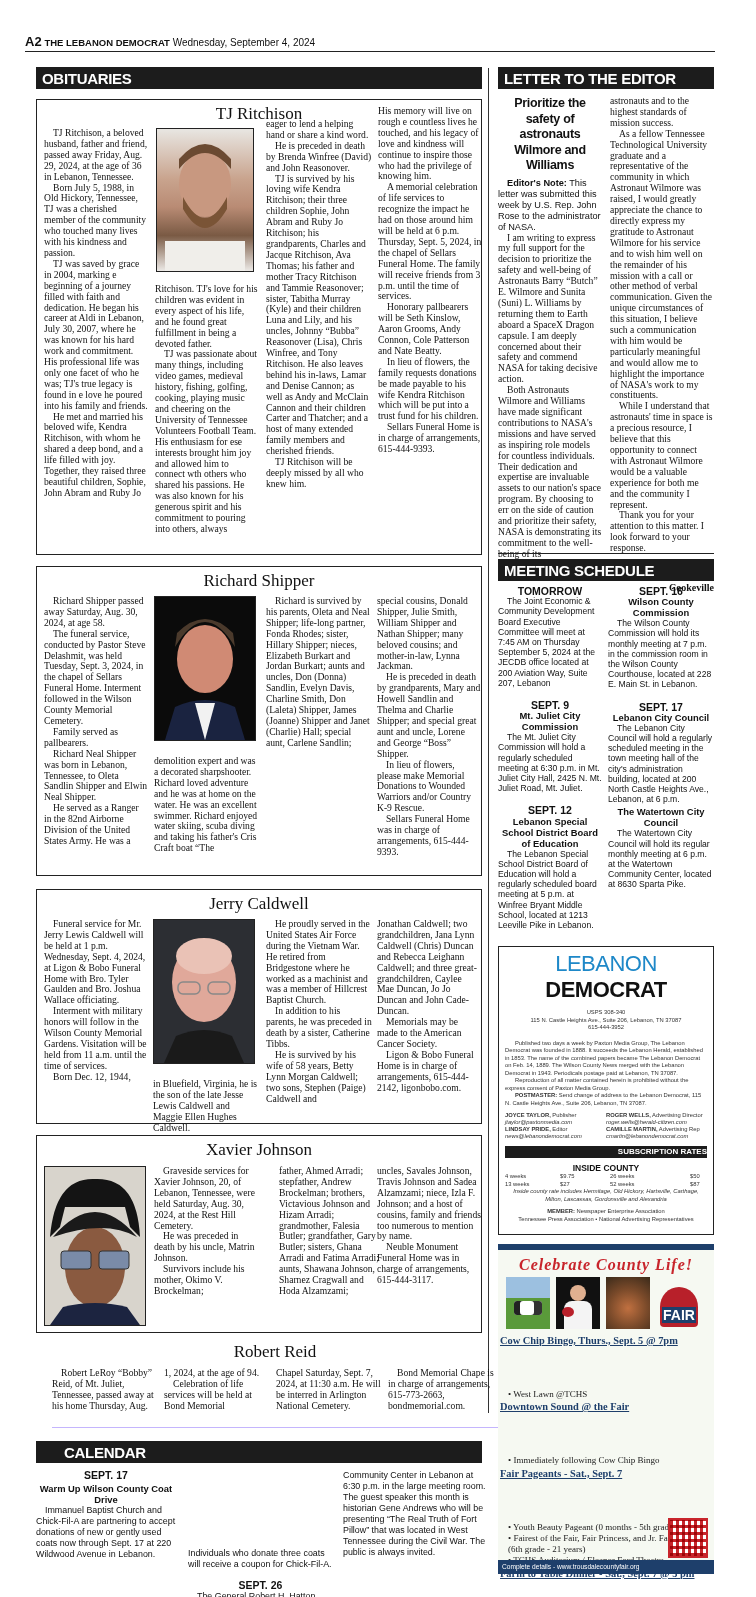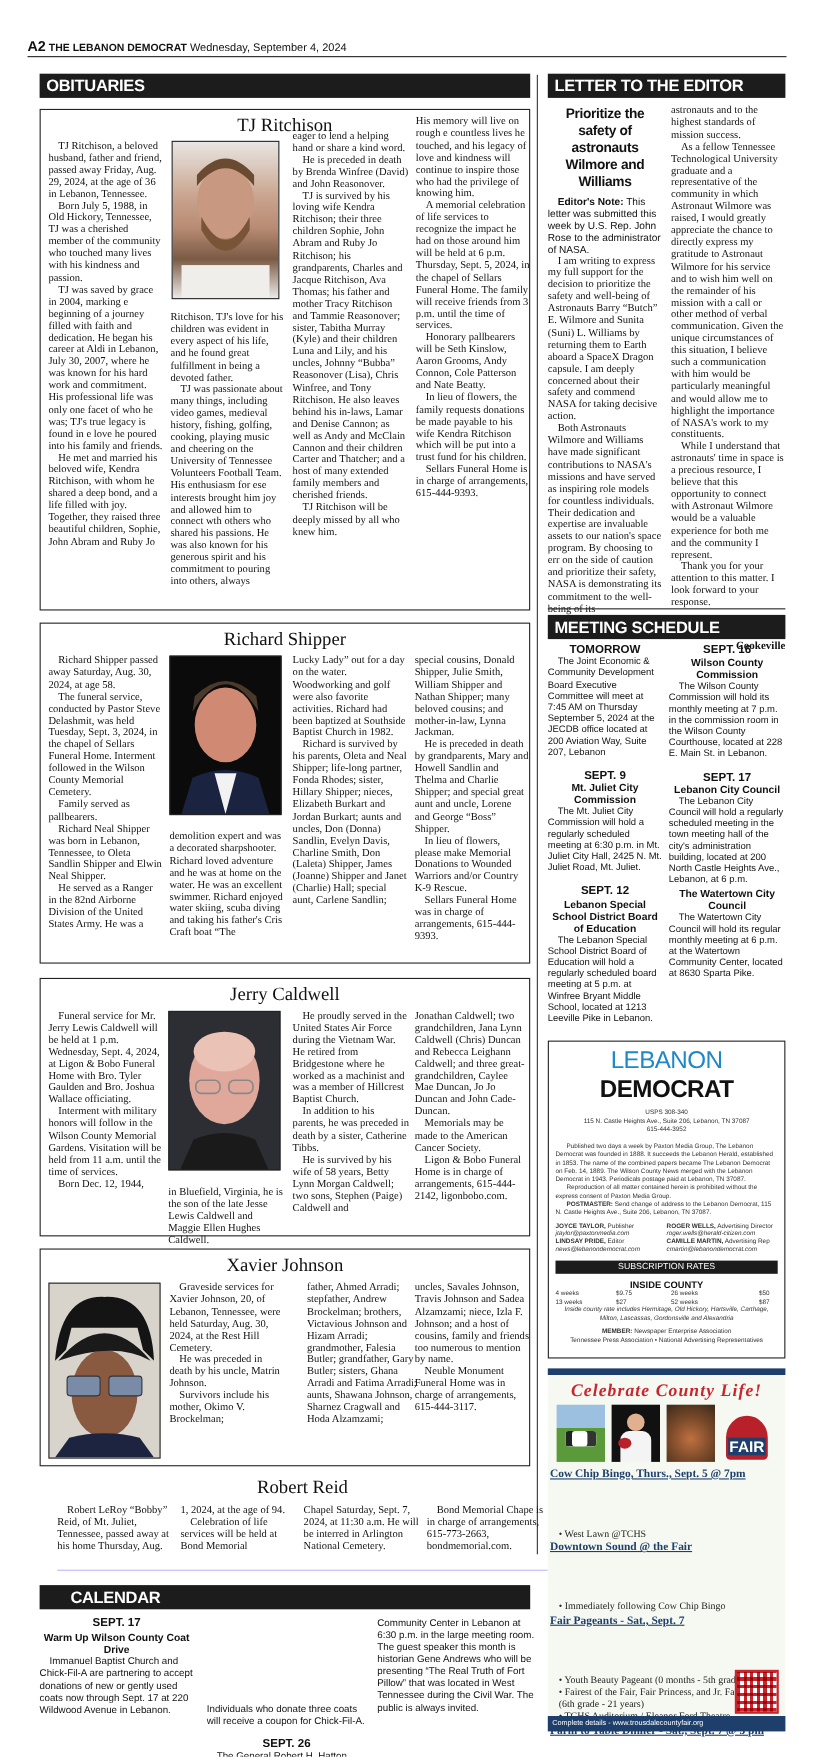--- a/index.html
+++ b/index.html
@@ -20,21 +20,21 @@
 .ednote{font-family:"Liberation Sans",sans-serif;font-size:9.2px;line-height:11px;}
 .mtg{position:absolute;font-family:"Liberation Sans",sans-serif;font-size:8.6px;line-height:10.2px;}
 .mtg .d{font-weight:bold;font-size:10.5px;text-align:center;margin-top:8px;}
 .mtg .t{font-weight:bold;font-size:9.4px;text-align:center;line-height:11px;}
 .mtg p{text-indent:9px;}
 .box-ld{position:absolute;left:498px;top:946px;width:216px;height:289px;border:1px solid #222;}
 .ld-logo{text-align:center;font-family:"Liberation Sans",sans-serif;font-size:22px;margin-top:4px;letter-spacing:-0.5px;}
 .ld-logo .a{color:#1e88c8;}
 .ld-logo .b{color:#111;font-weight:bold;}
 .ld-small{font-family:"Liberation Sans",sans-serif;font-size:5.8px;line-height:7.5px;color:#333;padding:0 6px;}
-.sub-head{background:#1c1c1c;color:#fff;text-align:center;font-family:"Liberation Sans",sans-serif;font-weight:normal;font-size:8px;margin:6px 6px 0;height:12px;line-height:12px;}
+.sub-head{background:#1c1c1c;color:#fff;text-align:right;font-family:"Liberation Sans",sans-serif;font-weight:bold;font-size:8px;margin:6px 6px 0;height:12px;line-height:12px;}
 .fair{position:absolute;left:498px;top:1244px;width:216px;height:330px;background:#f6f9f2;}
 .fair .bar{height:6px;background:#1e3f6b;}
 .fair h3{font-family:"Liberation Serif",serif;font-style:italic;color:#c8252c;text-align:center;font-size:16px;margin-top:6px;letter-spacing:1px;}
 .fair .ev{font-family:"Liberation Serif",serif;font-size:10.4px;color:#1e3f6b;font-weight:bold;text-decoration:underline;padding-left:2px;line-height:13px;}
 .fair ul{list-style:none;font-family:"Liberation Serif",serif;font-size:9px;line-height:11.3px;padding-left:10px;color:#222;margin-top:42px;}
 .fair li:before{content:"• ";}
 .fair .foot{position:absolute;left:0;bottom:0;width:216px;height:14px;background:#1e3f6b;color:#fff;font-family:"Liberation Sans",sans-serif;font-size:6.6px;line-height:14px;padding-left:4px;}
 .cal-col{position:absolute;font-family:"Liberation Sans",sans-serif;font-size:8.9px;line-height:11px;}
 .cal-col .d{font-weight:bold;font-size:10.5px;text-align:center;}
 .cal-col .t{font-weight:bold;font-size:9.4px;text-align:center;line-height:11px;}
@@ -102,21 +102,20 @@
         <ellipse cx="50" cy="62" rx="28" ry="34" fill="#d08a74"></ellipse>
         <path d="M20 50 Q50 0 80 50 L78 36 Q50 8 22 36Z" fill="#4b3a2c"></path>
         <path d="M10 143 L20 110 Q50 96 80 110 L90 143Z" fill="#1a2340"></path>
         <path d="M40 106 L50 143 L60 106Z" fill="#f2f2f2"></path>
       </svg>
   </div>
   <div class="col" style="left:117px;top:189px;width:106px;">
     <p style="text-indent:0">demolition expert and was a decorated sharpshooter. Richard loved adventure and he was at home on the water. He was an excellent swimmer. Richard enjoyed water skiing, scuba diving and taking his father's Cris Craft boat “The</p>
   </div>
   <div class="col" style="left:229px;top:29px;width:106px;">
-    <p style="text-indent:0">Lucky Lady” out for a day on the water. Woodworking and golf were also favorite activities. Richard had been baptized at Southside Baptist Church in 1982.</p>
       <p>Richard is survived by his parents, Oleta and Neal Shipper; life-long partner, Fonda Rhodes; sister, Hillary Shipper; nieces, Elizabeth Burkart and Jordan Burkart; aunts and uncles, Don (Donna) Sandlin, Evelyn Davis, Charline Smith, Don (Laleta) Shipper, James (Joanne) Shipper and Janet (Charlie) Hall; special aunt, Carlene Sandlin;</p>
   </div>
   <div class="col" style="left:340px;top:29px;width:104px;">
     <p style="text-indent:0">special cousins, Donald Shipper, Julie Smith, William Shipper and Nathan Shipper; many beloved cousins; and mother-in-law, Lynna Jackman.</p>
       <p>He is preceded in death by grandparents, Mary and Howell Sandlin and Thelma and Charlie Shipper; and special great aunt and uncle, Lorene and George “Boss” Shipper.</p>
       <p>In lieu of flowers, please make Memorial Donations to Wounded Warriors and/or Country K-9 Rescue.</p>
       <p>Sellars Funeral Home was in charge of arrangements, 615-444-9393.</p>
   </div>
 </div>
 

